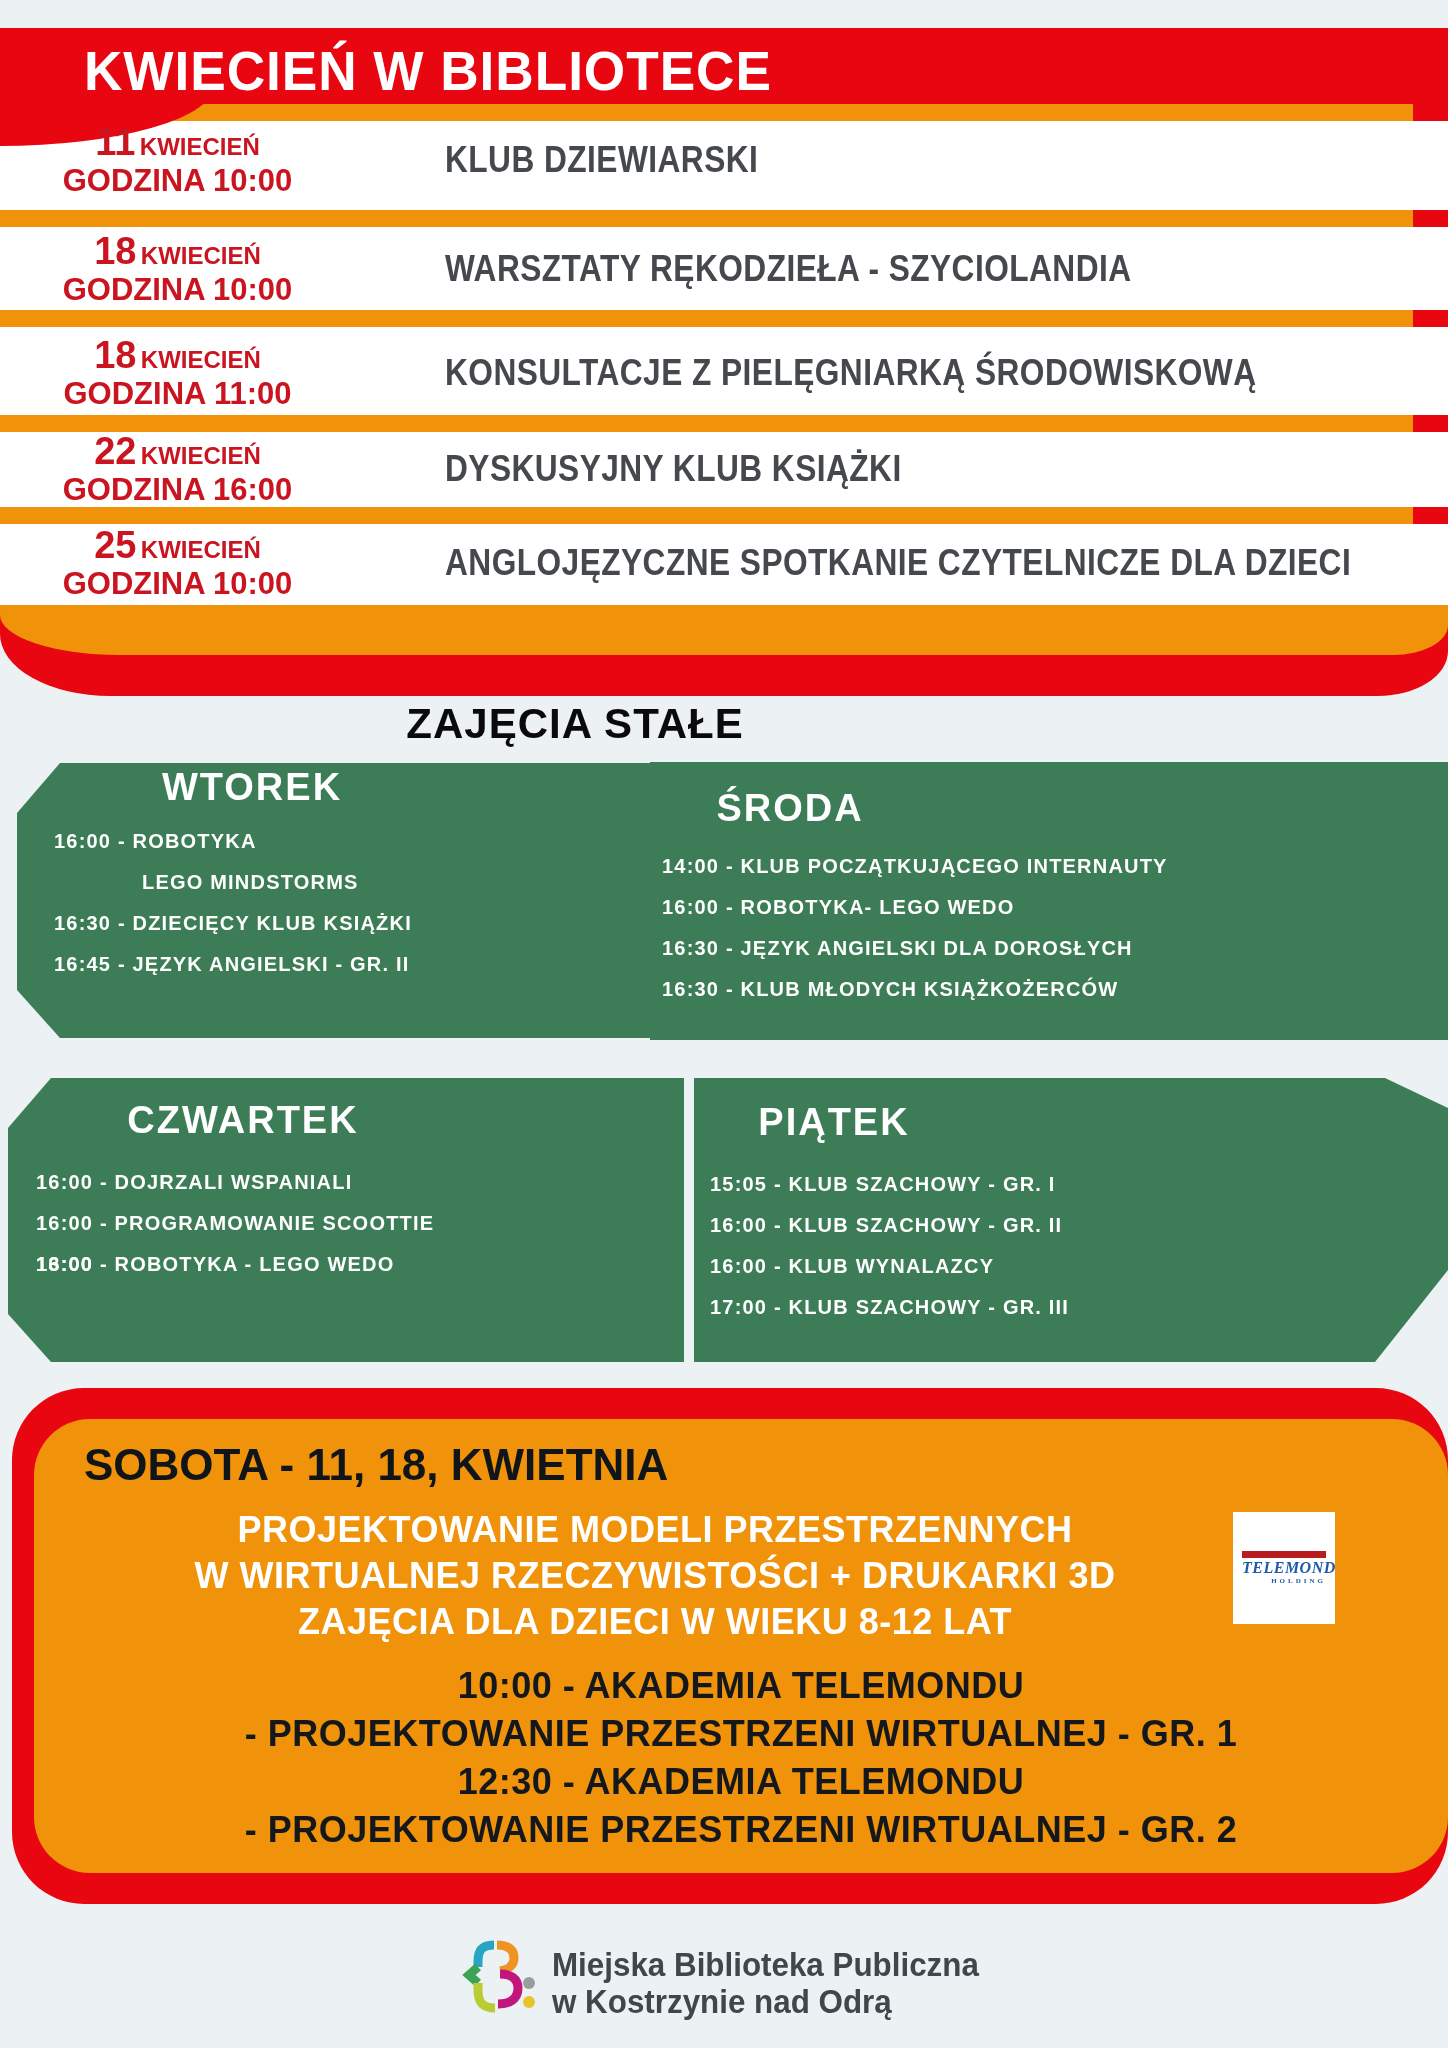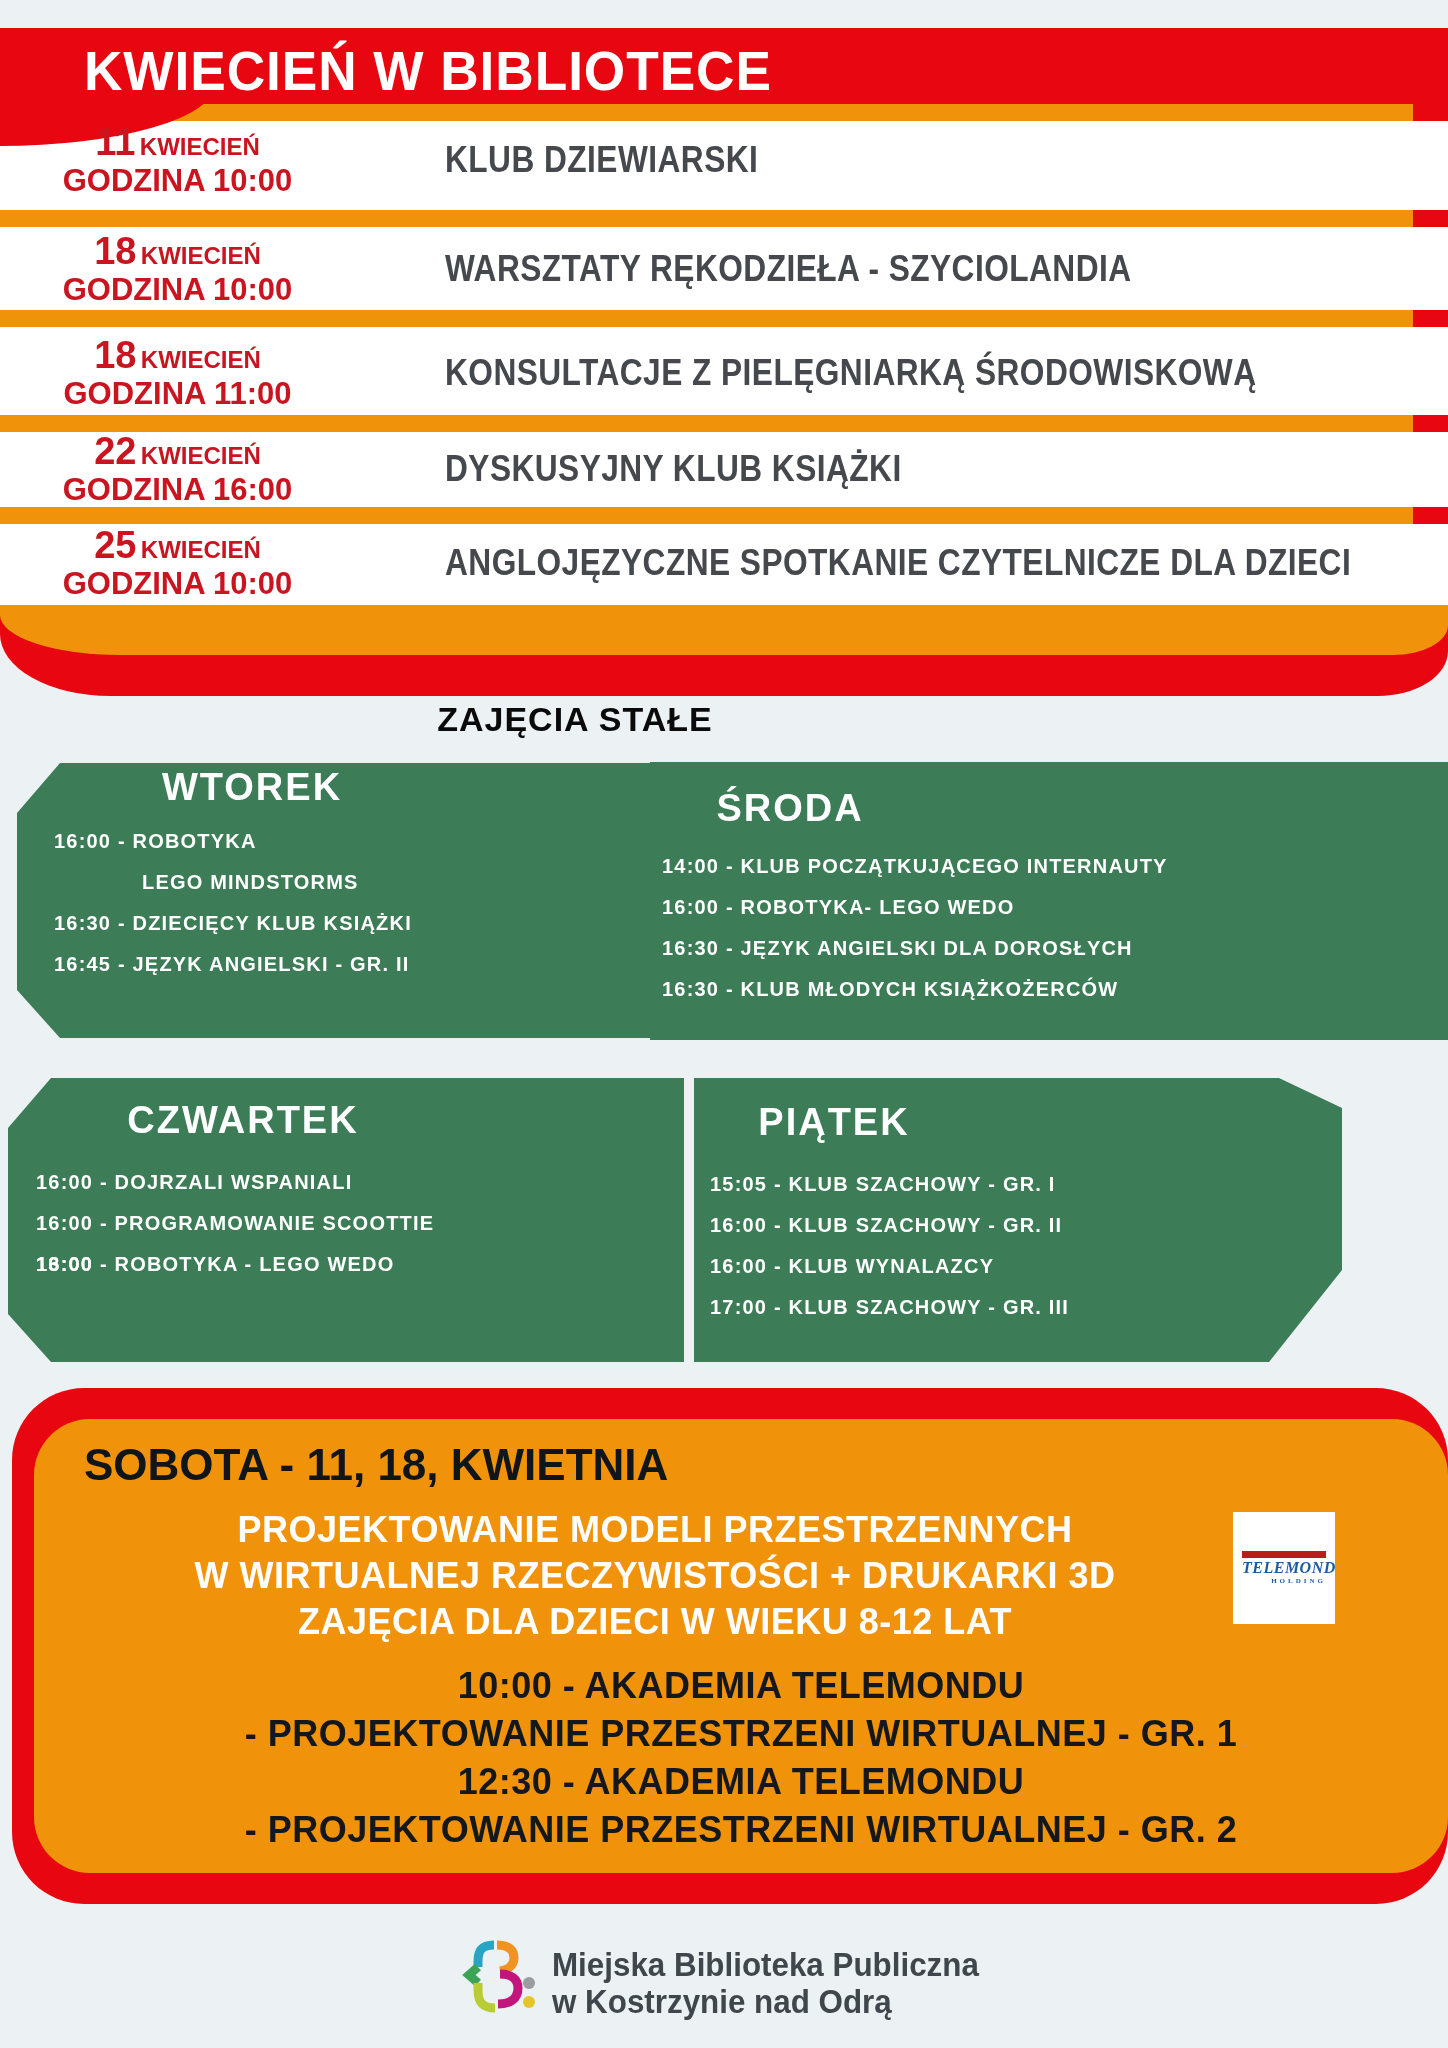--- a/index.html
+++ b/index.html
@@ -22,29 +22,29 @@
   .d2{font-size:31px;font-weight:bold;}
   .event-title{margin-left:90px;font-size:36px;font-weight:bold;color:#45494d;letter-spacing:.5px;white-space:nowrap;transform:scaleX(.88);transform-origin:left center;}
   .divider{position:absolute;left:0;width:1413px;height:17px;background:#f0930a;z-index:3;}
   .divider .tail{position:absolute;left:1413px;top:0;width:35px;height:17px;background:#e80711;}
 
   
   .cap-red{position:absolute;left:0;top:612px;width:1448px;height:84px;background:#e80711;border-bottom-left-radius:110px 62px;border-bottom-right-radius:70px 45px;z-index:2;}
   .cap-orange{position:absolute;left:0;top:605px;width:1448px;height:50px;background:#f0930a;border-bottom-left-radius:120px 40px;border-bottom-right-radius:55px 30px;z-index:3;}
 
   
-  .section-heading{position:absolute;left:0;top:700px;width:1150px;text-align:center;font-size:34px;font-weight:bold;color:#0a0a0a;letter-spacing:1px;z-index:4;}
+  .section-heading{position:absolute;left:0;top:700px;width:1150px;text-align:center;font-size:42px;font-weight:bold;color:#0a0a0a;letter-spacing:1px;z-index:4;}
 
   .day-panel{position:absolute;background:#3c7c56;color:#ffffff;z-index:4;}
   .clip-left{clip-path:polygon(43px 0,100% 0,100% 100%,43px 100%,0 calc(100% - 48px),0 50px);}
   .clip-right{clip-path:polygon(0 0,calc(100% - 63px) 0,100% 30px,100% calc(100% - 92px),calc(100% - 73px) 100%,0 100%);}
   #p0{left:17px;top:763px;width:634px;height:275px;}
   #p1{left:650px;top:762px;width:966px;height:278px;}
   #p2{left:8px;top:1078px;width:676px;height:284px;}
-  #p3{left:694px;top:1078px;width:648px;height:284px;}
+  #p3{left:694px;top:1078px;width:754px;height:284px;}
   .day-head{font-size:38px;font-weight:bold;letter-spacing:2px;text-align:center;line-height:1.2;}
   #p0 .day-head{width:470px;margin-top:2px;}
   #p1 .day-head{width:280px;margin-top:24px;}
   #p2 .day-head{width:470px;margin-top:20px;}
   #p3 .day-head{width:280px;margin-top:22px;}
   .day-items{font-size:20px;font-weight:bold;letter-spacing:1.2px;line-height:41px;white-space:nowrap;}
   #p0 .day-items{margin-top:10px;padding-left:37px;}
   #p1 .day-items{margin-top:14px;padding-left:12px;}
   #p2 .day-items{margin-top:18px;padding-left:28px;}
   #p3 .day-items{margin-top:18px;padding-left:16px;}

